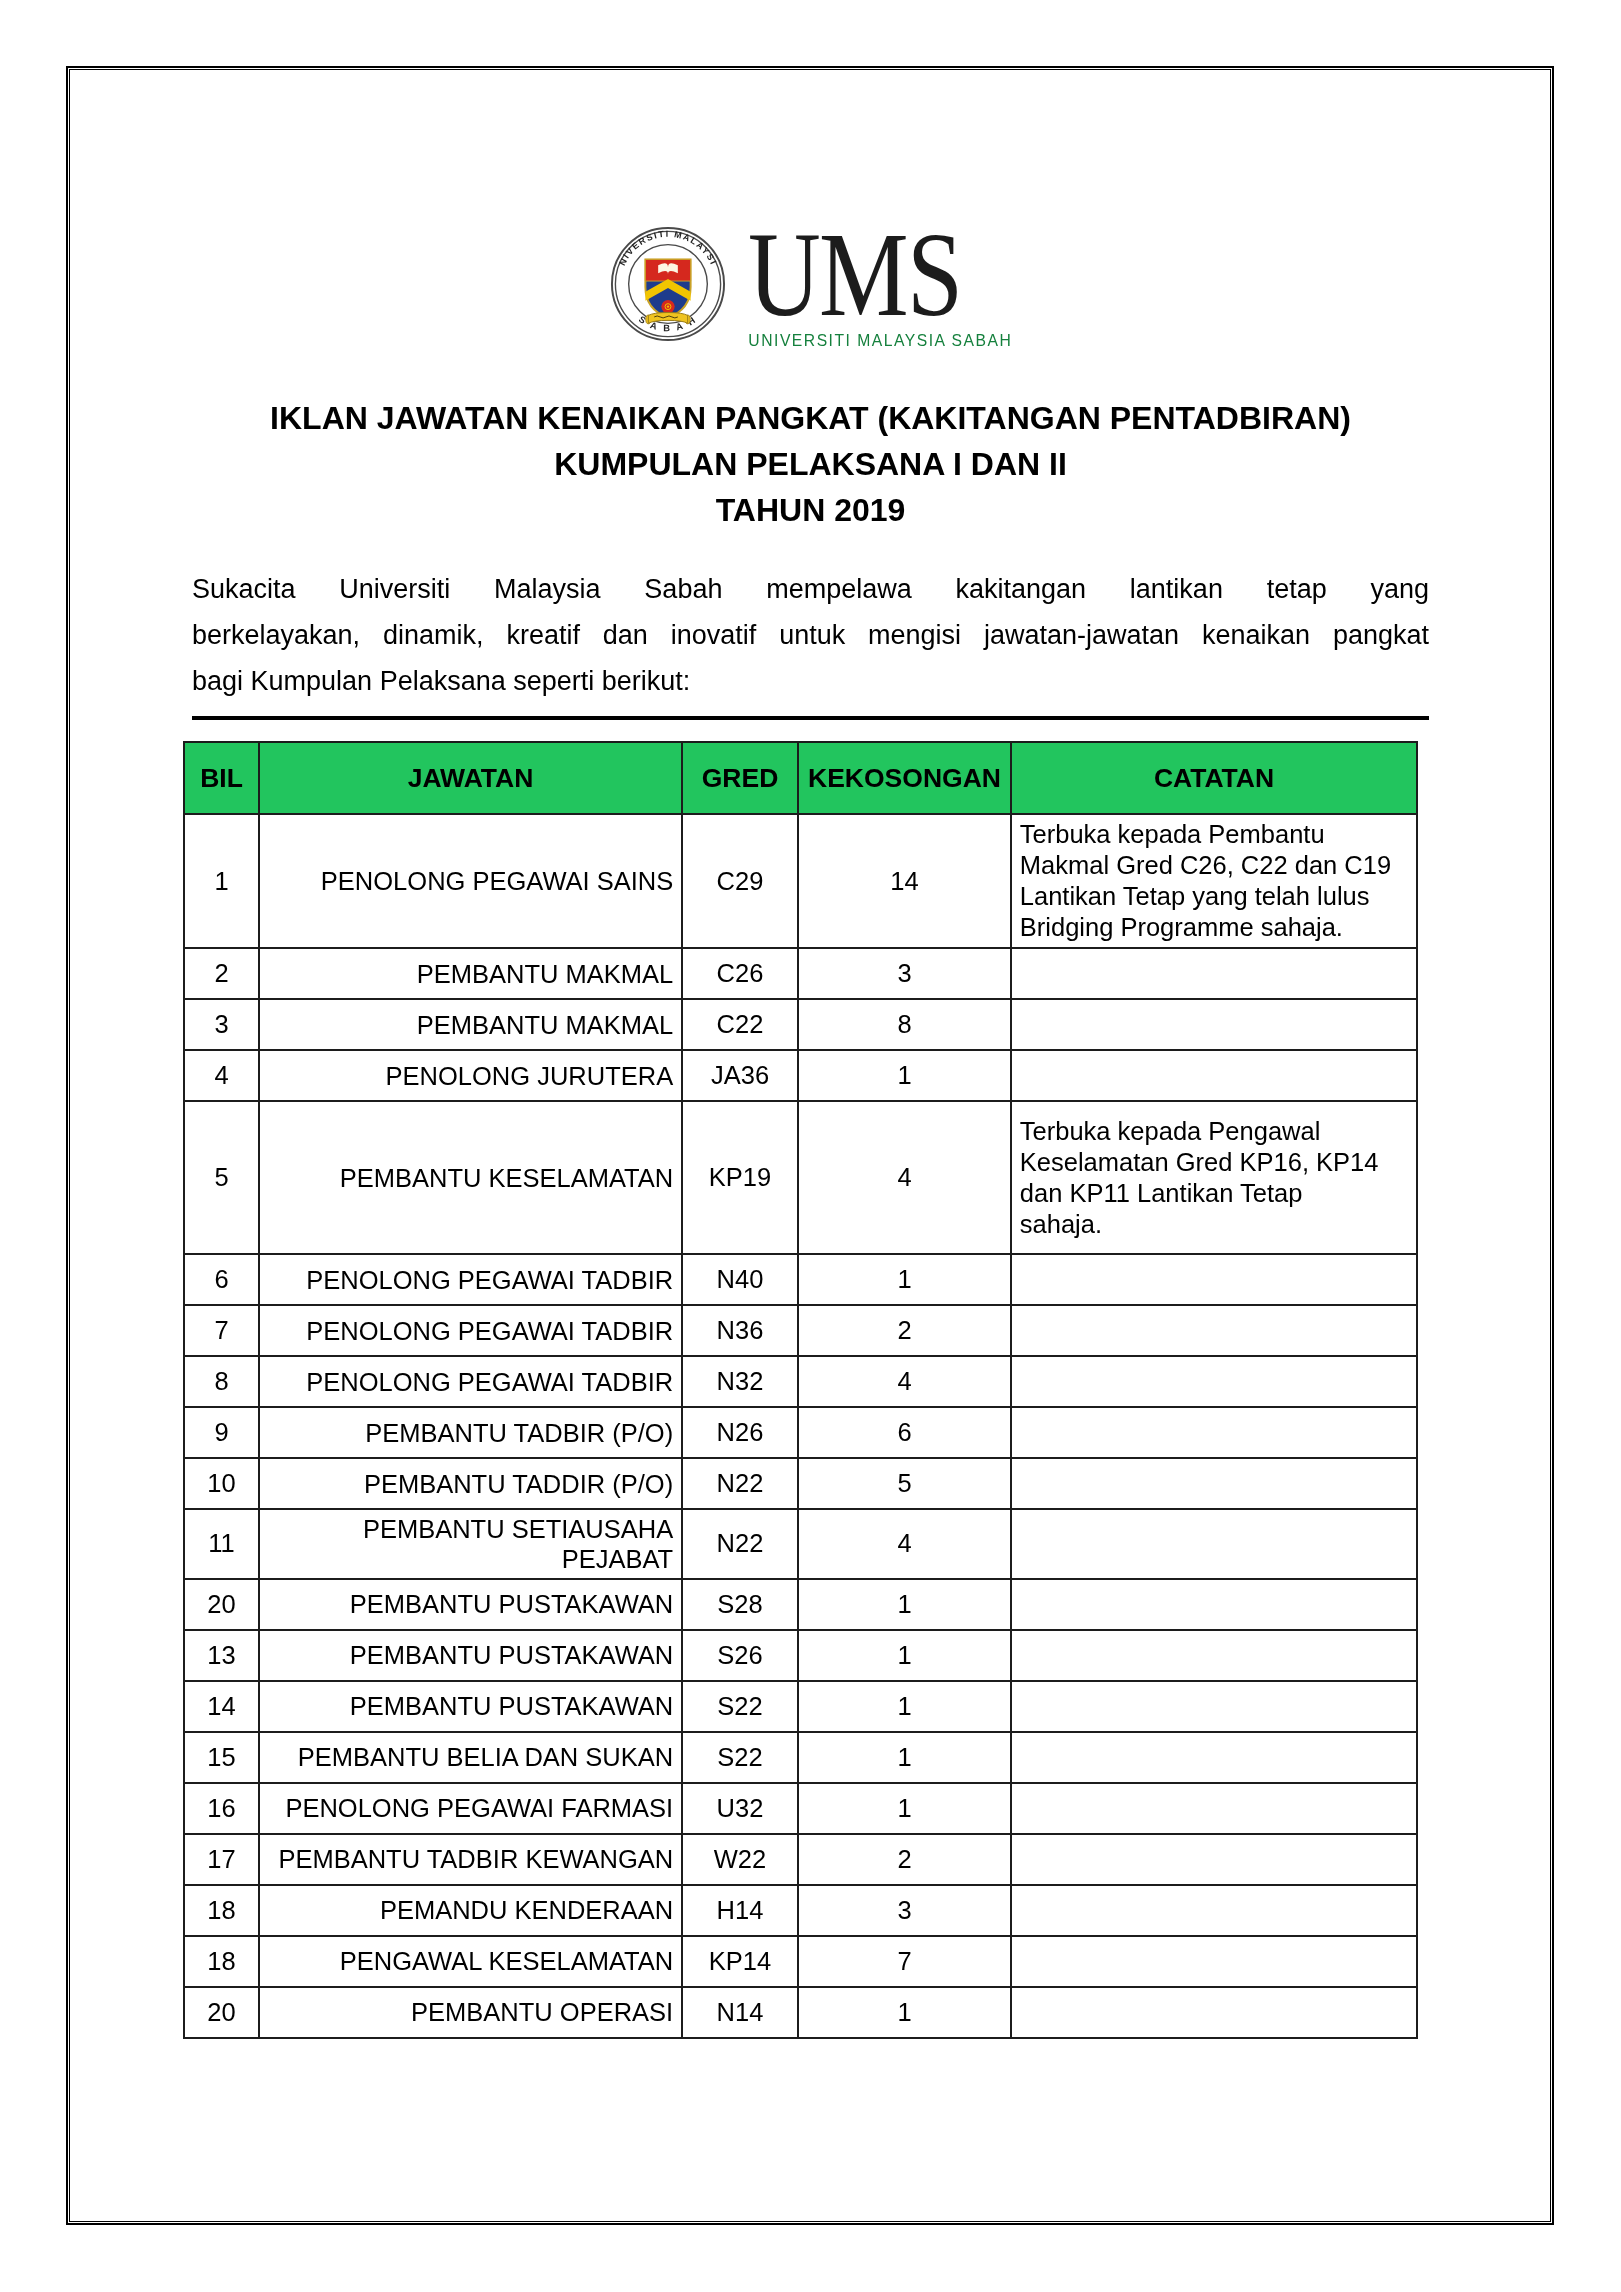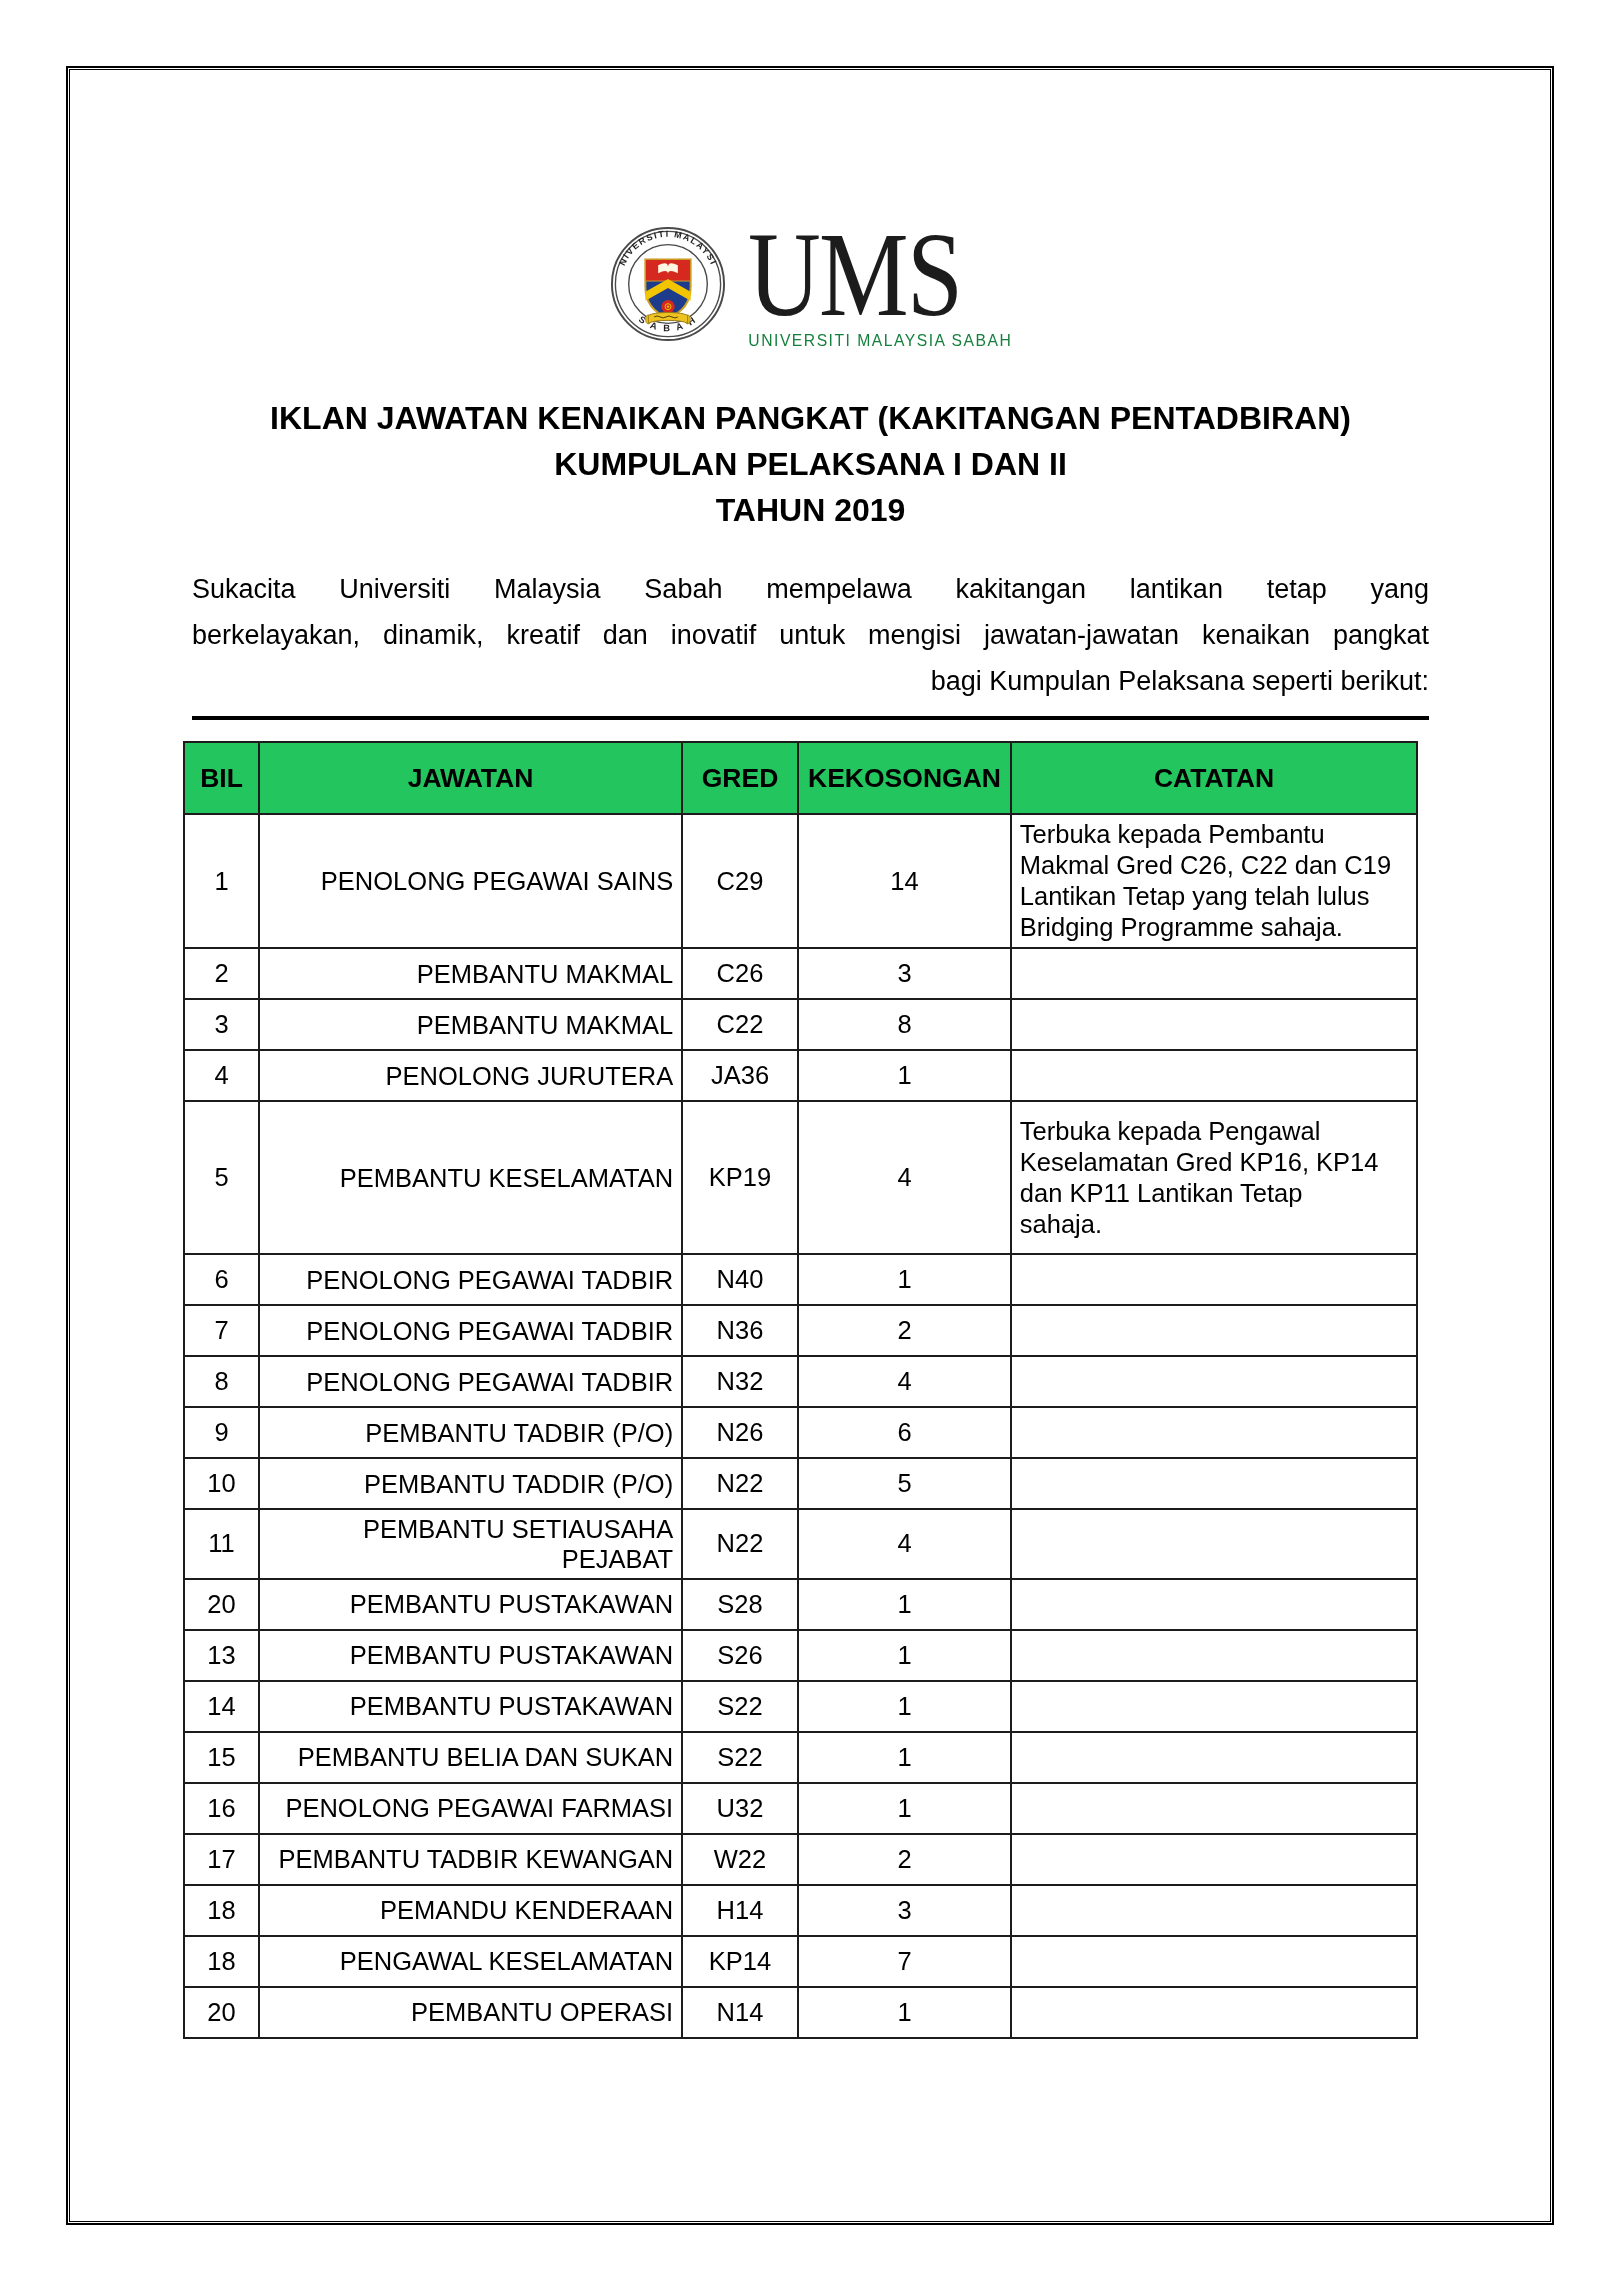--- a/index.html
+++ b/index.html
@@ -17,21 +17,21 @@
   .wordmark{
     font-family:"Liberation Serif","DejaVu Serif",serif;font-size:120px;line-height:.80;
     letter-spacing:-2px;color:#1c1c1c;transform:scaleX(.84);transform-origin:0 0;
   }
   .caption{font-size:15.7px;letter-spacing:1.5px;color:#15803d;margin-top:8.8px;white-space:nowrap}
   
   .title{ text-align:center;font-weight:bold;font-size:32px;line-height:46px;margin-top:45px }
   
   .intro{width:1237px;margin:33px auto 12px;font-size:27px;line-height:46px}
   .intro .jline{text-align:justify;text-align-last:justify}
-  .intro .lline{text-align:right}
+  .intro .lline{text-align:left}
   .rule{width:1237px;height:3.9px;background:#000;margin:5.9px auto 0}
   
   table.vac{border-collapse:collapse;table-layout:fixed;width:1233px;margin:21.6px 0 0 183px}
   .vac th,.vac td{border:2px solid #1c1c1c;border-top-width:2.9px;border-bottom-width:2.9px}
   .vac th{background:#22c55e;font-size:26.5px;font-weight:bold;height:70px;text-align:center;padding:0 3.9px}
   .vac td{font-size:25.5px;vertical-align:middle;padding:3.9px 7.8px;overflow:hidden}
   .c-bil,.c-gred,.c-kek{text-align:center}
   .c-jaw{text-align:right;padding-left:14.7px;white-space:pre-line;line-height:30px}
   .c-cat{text-align:left;vertical-align:top;padding:2.9px 19.6px 2.9px 13.7px;white-space:pre-line;line-height:31px;font-size:25px}
   tr.trow{height:51px}

